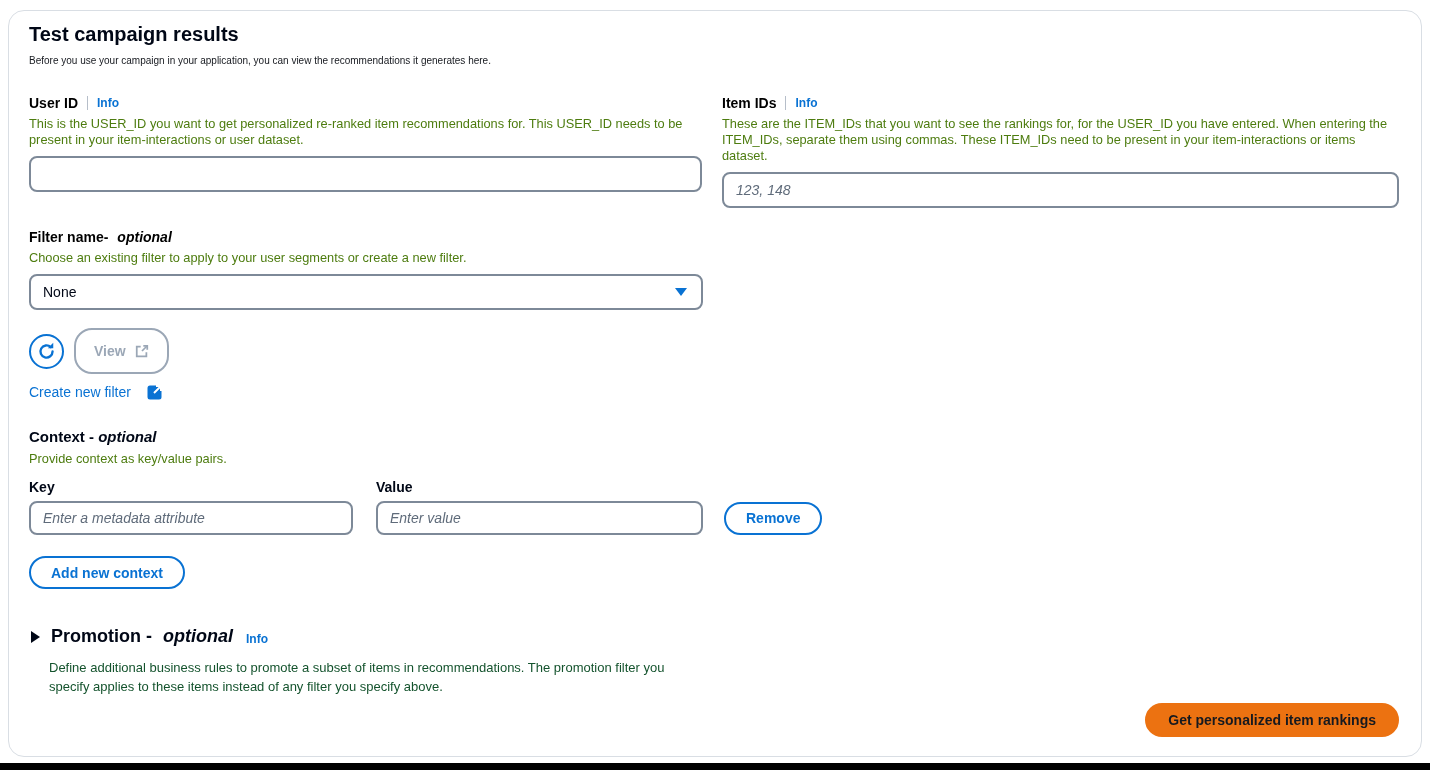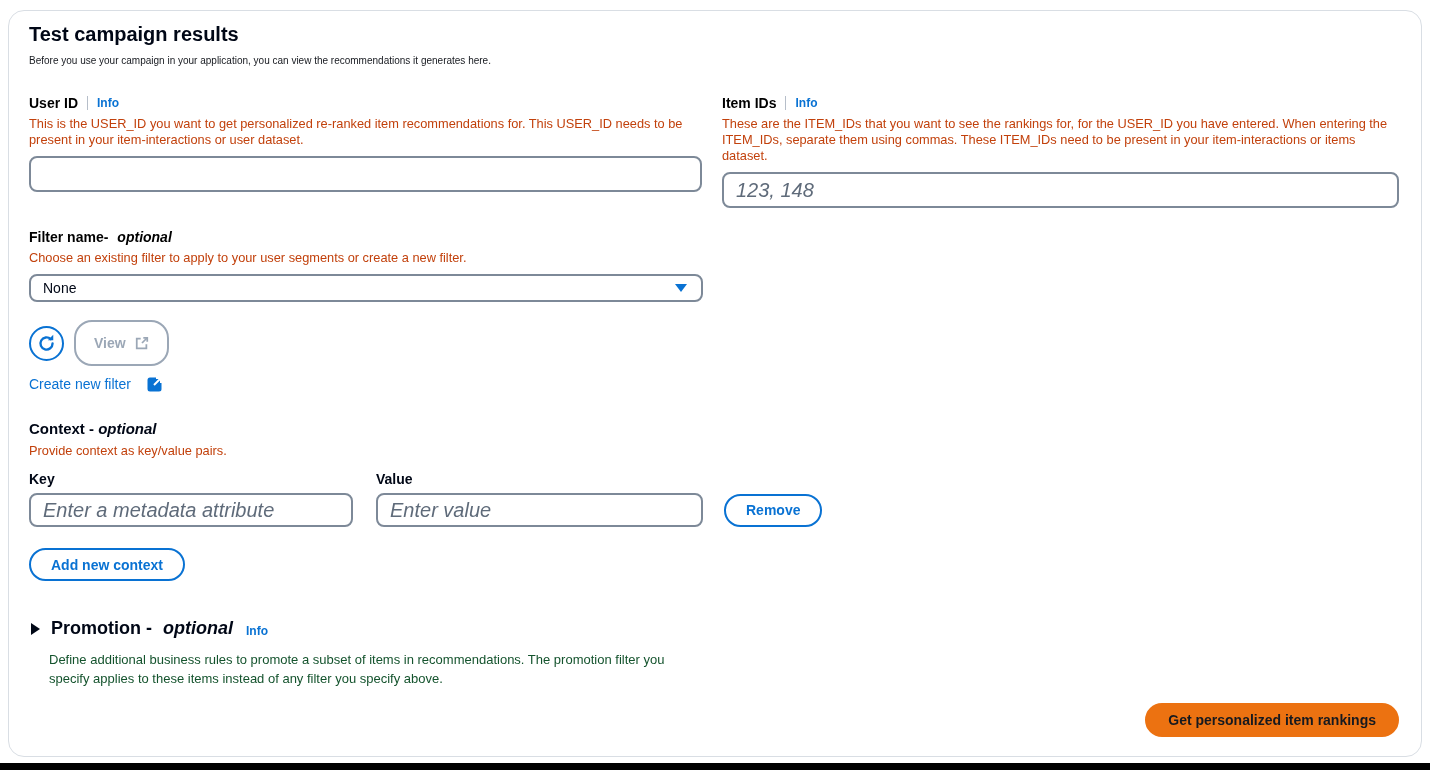--- a/index.html
+++ b/index.html
@@ -45,38 +45,38 @@
   .field-label { font-size: 14px; font-weight: 700; color: #000000; }
   .v-divider { width: 1px; height: 14px; background: #b6bec9; }
   .info-link {
     font-size: 12px; font-weight: 700;
     color: #0972d3; text-decoration: none; cursor: pointer;
   }
   .desc {
     margin: 4px 0 8px;
     font-size: 12.8px;
     line-height: 16px;
-    color: #c2410c;
+    color: #4d7c0f;
   }
   .text-input {
     width: 100%; height: 36px;
     border: 2px solid #7d8998;
     border-radius: 8px;
     padding: 8px 12px;
-    font-size: 20px;
+    font-size: 14px;
     font-family: inherit;
     color: #4c1d95;
     background: #fff;
     outline: none;
   }
   .text-input::placeholder { color: #5f6b7a; font-style: italic; opacity: 1; }
   .optional { font-style: italic; font-weight: 700; }
   .section { margin-top: 20px; }
   .select {
-    width: 674px; height: 28px;
+    width: 674px; height: 36px;
     border: 2px solid #7d8998;
     border-radius: 8px;
     background: #fff;
     display: flex; align-items: center; justify-content: space-between;
     padding: 0 14px 0 12px;
     margin-top: 2px;
     font-size: 14px;
     cursor: pointer;
   }
   .caret-down {

